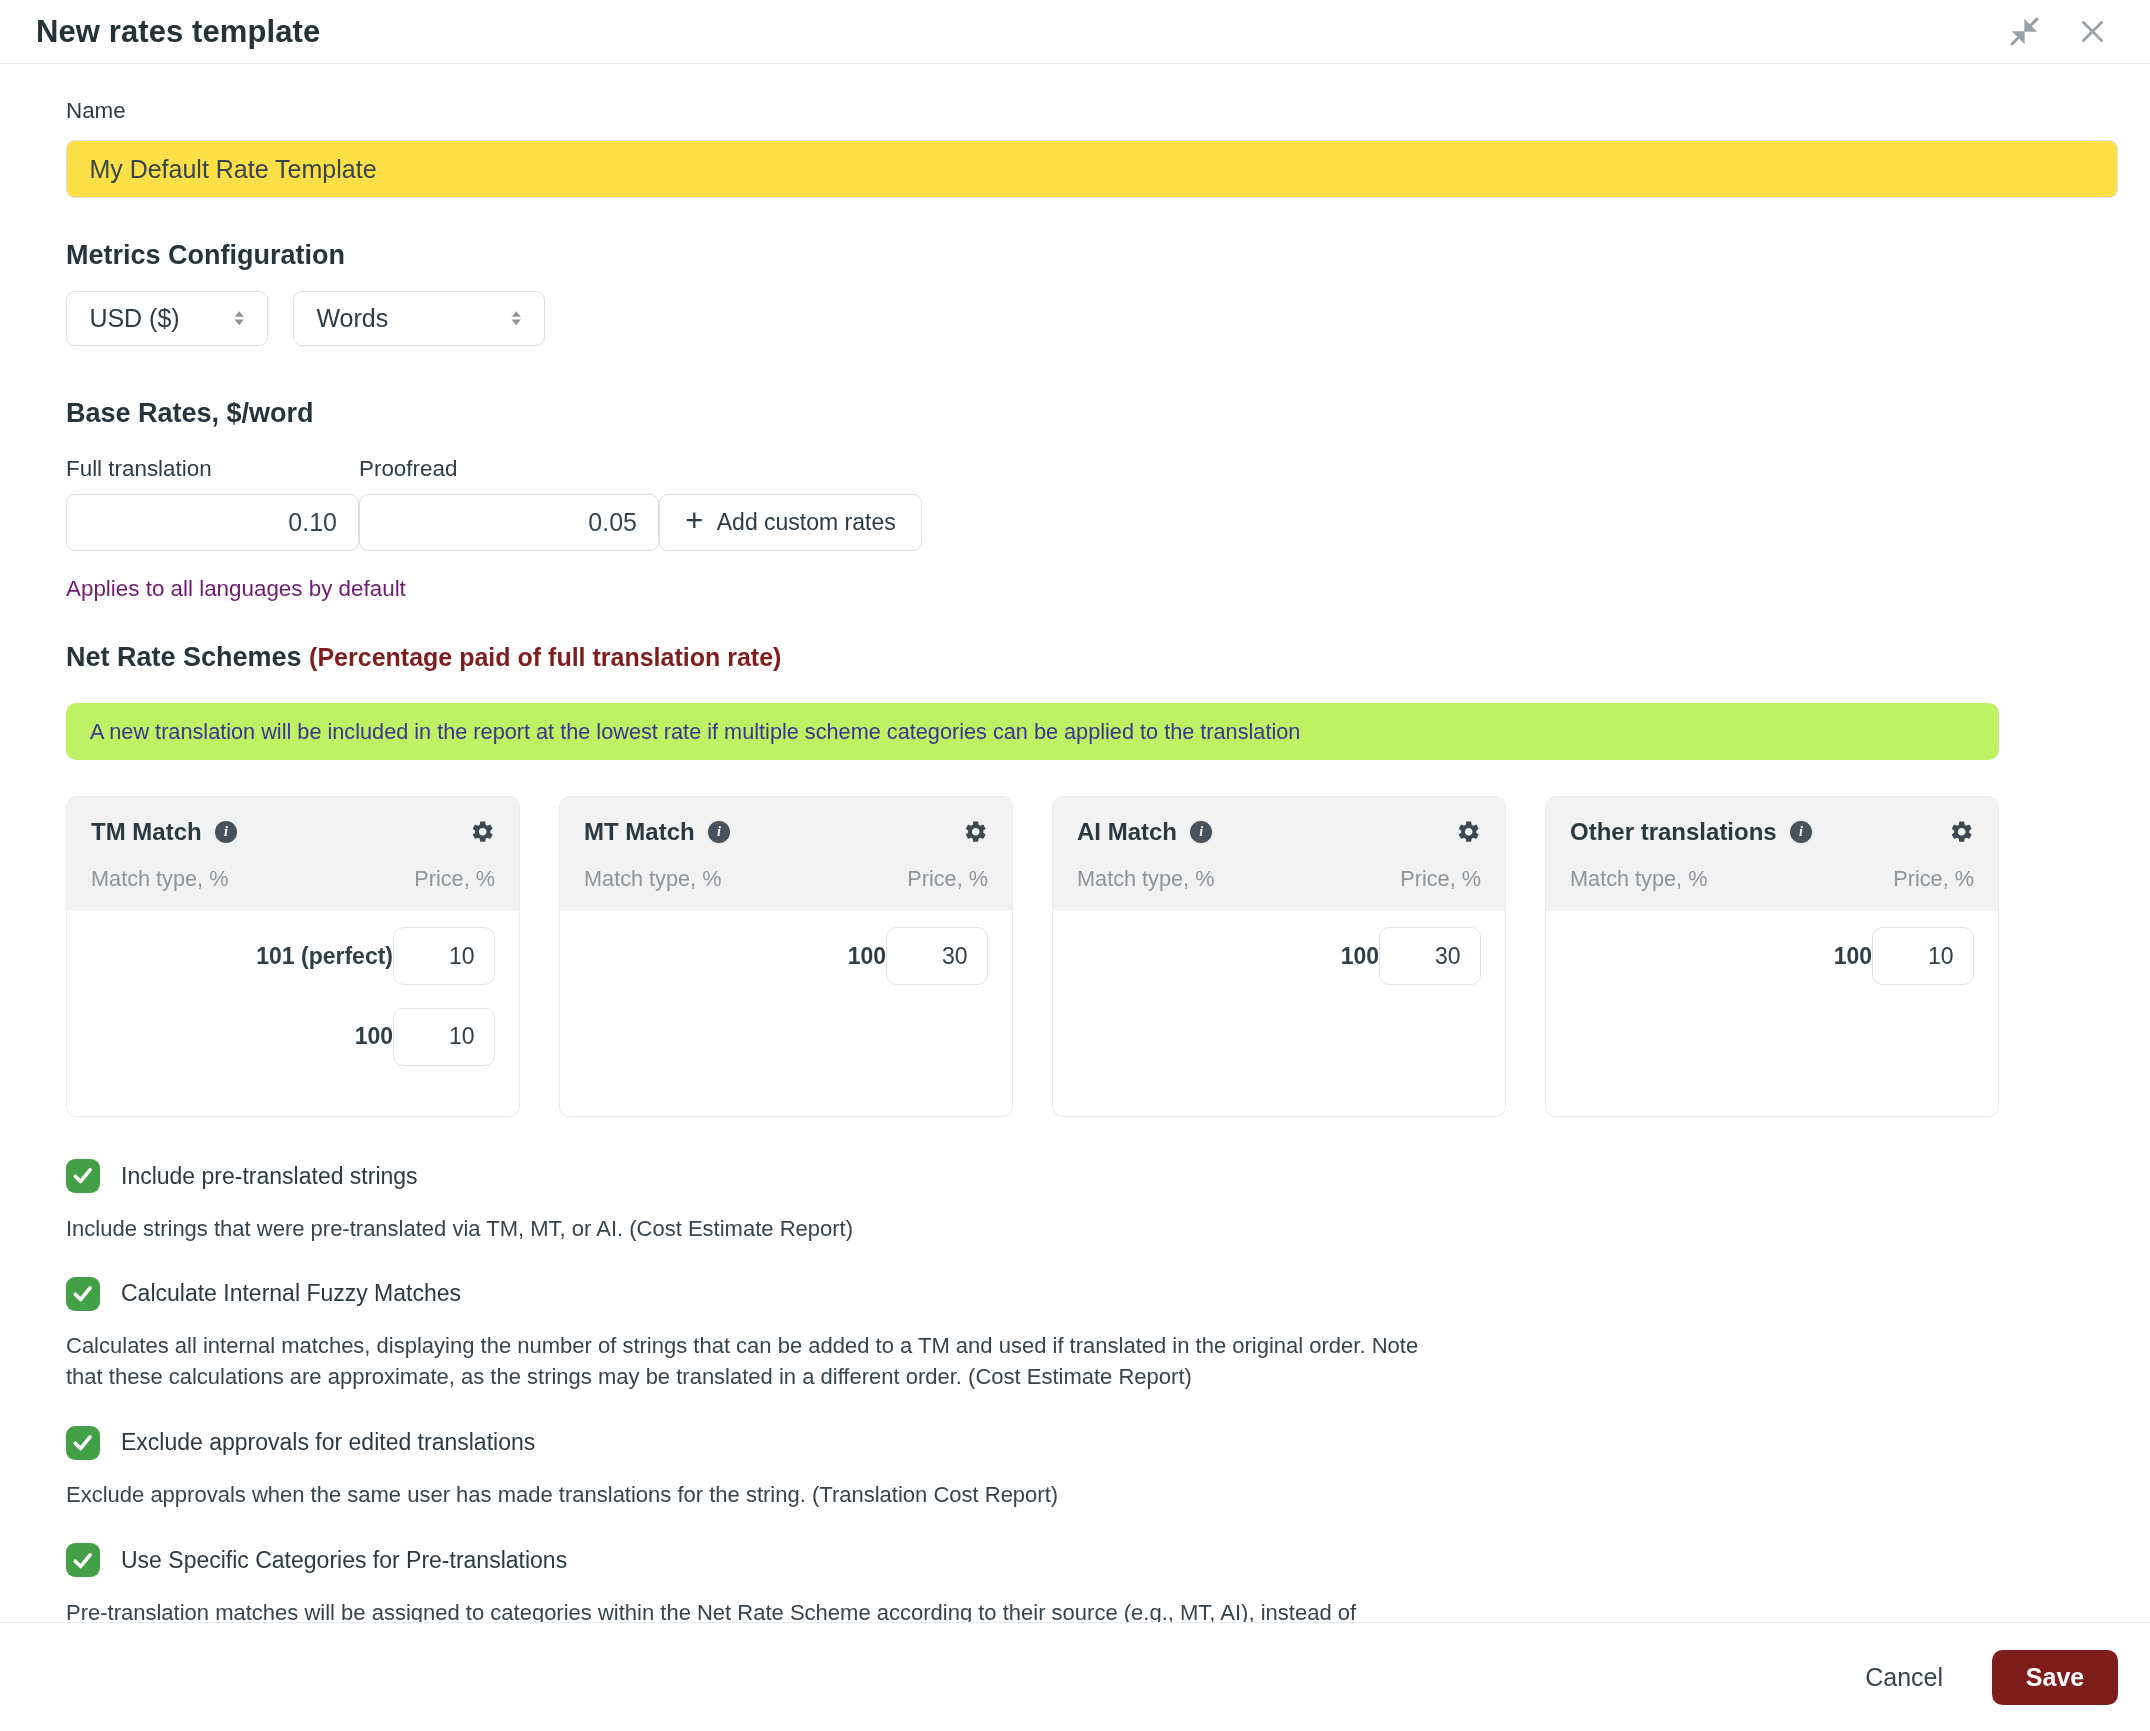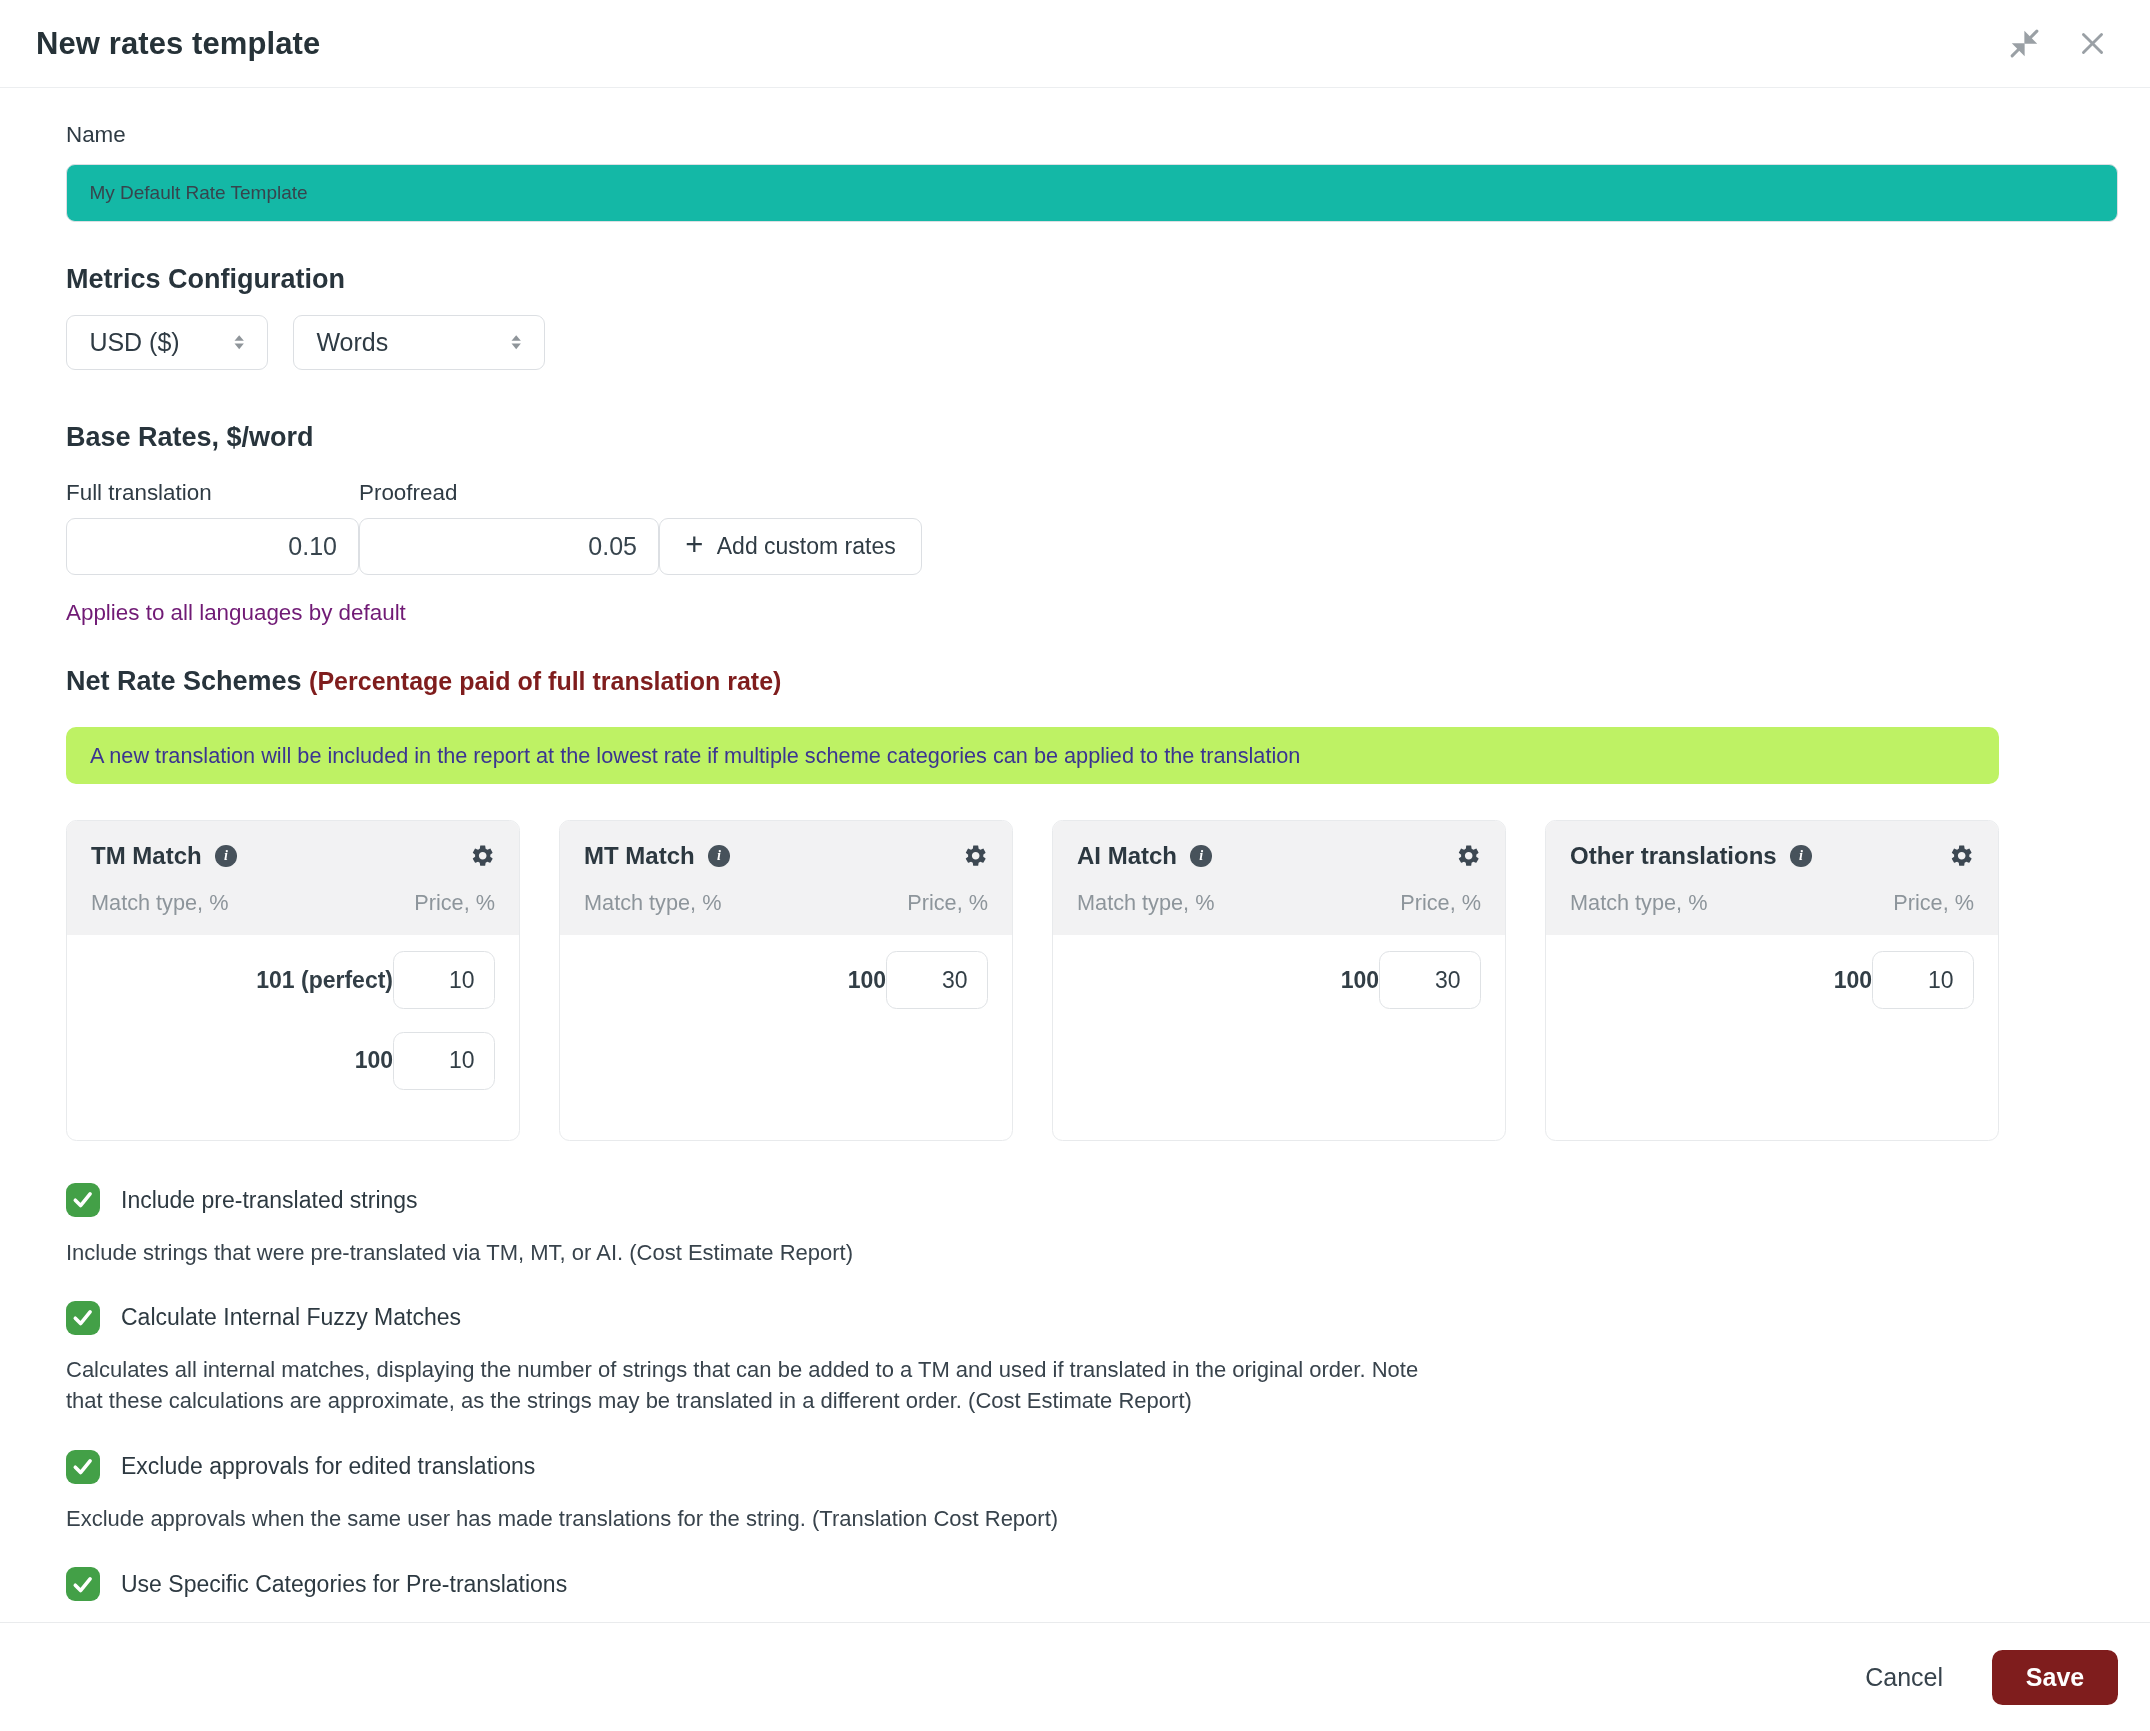--- a/index.html
+++ b/index.html
@@ -7,38 +7,38 @@
     width: 2151px; height: 1731px;
     background: #ffffff;
     font-family: "Liberation Sans", "DejaVu Sans", sans-serif;
     color: #2e3a43;
     overflow: hidden;
     position: relative;
   }
 
   
   .dialog-header {
-    height: 88px;
+    height: 64px;
     display: flex; align-items: center;
     padding: 0 42px 0 36px;
     border-bottom: 1.5px solid #eceef0;
   }
   .dialog-title { font-size: 31px; font-weight: 700; color: #263238; letter-spacing: 0.1px; }
   .header-actions { margin-left: auto; display: flex; align-items: center; gap: 34px; }
   .icon-btn { width: 34px; height: 34px; display: flex; align-items: center; justify-content: center; cursor: pointer; background: none; border: none; }
 
   
   .content { padding: 0 33px 149px 66px; }
 
   .field-label { margin-top: 34px; font-size: 22.4px; color: #2f3b44; }
   .name-input {
     margin-top: 16.4px; display: block; width: 100%; height: 58px;
     border: 1.5px solid #dcdfe3; border-radius: 9px;
-    padding: 0 22.4px; font-size: 19px; color: #37444d;
-    font-family: inherit; outline: none; background: #14b8a6;
+    padding: 0 22.4px; font-size: 25px; color: #37444d;
+    font-family: inherit; outline: none; background: #fde047;
   }
 
   .section-heading { font-size: 27px; font-weight: 700; color: #28343c; }
   .section-heading .sub { font-weight: 700; font-size: 25px; color: #7f1d1d; margin-left: 7.5px; }
 
   .mt-metrics { margin-top: 42px; }
   .selects-row { margin-top: 19.4px; display: flex; gap: 25px; }
   .select {
     height: 55px; border: 1.5px solid #dcdfe3; border-radius: 9px; background: #fff;
     display: flex; align-items: center; justify-content: space-between;

